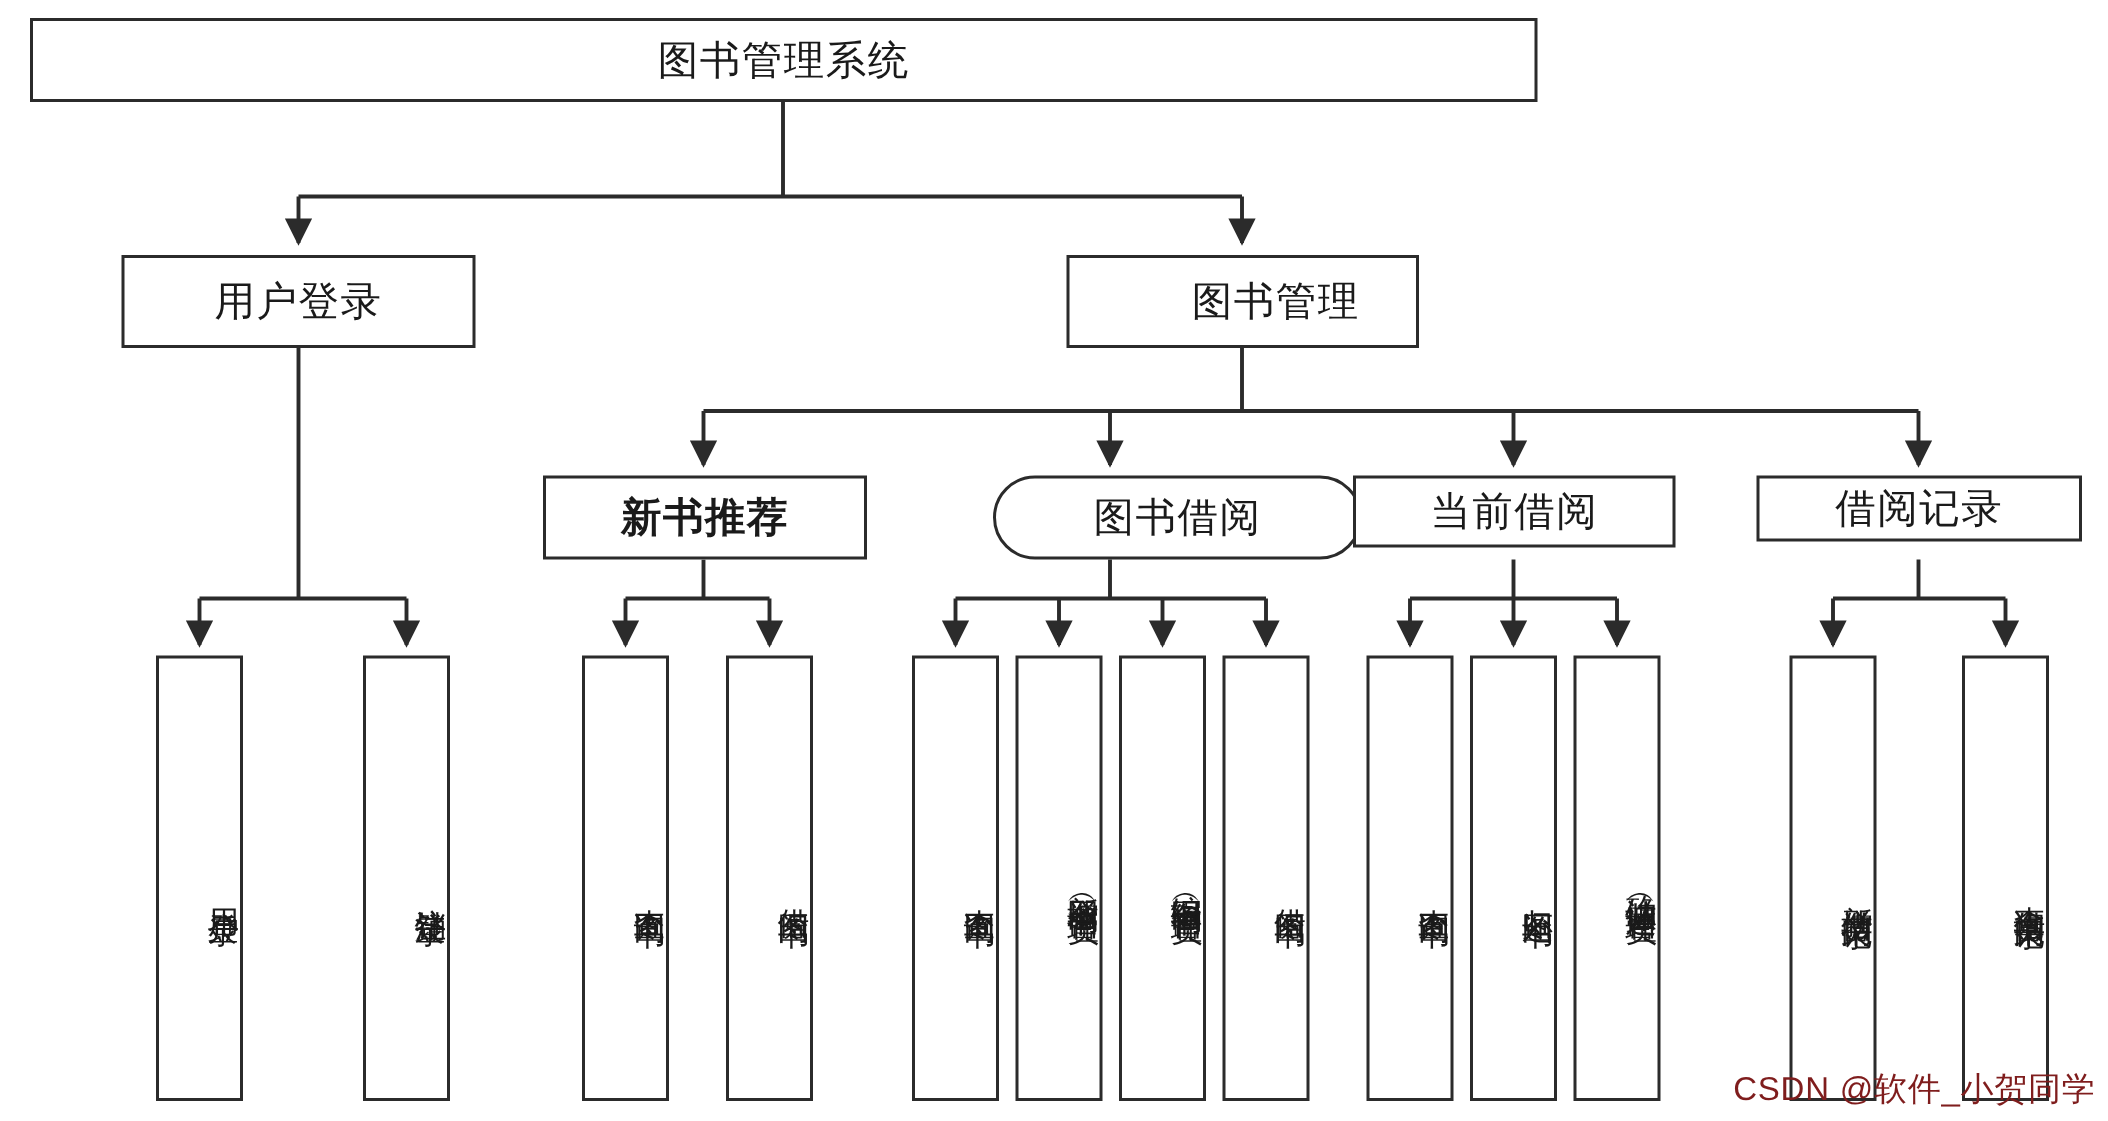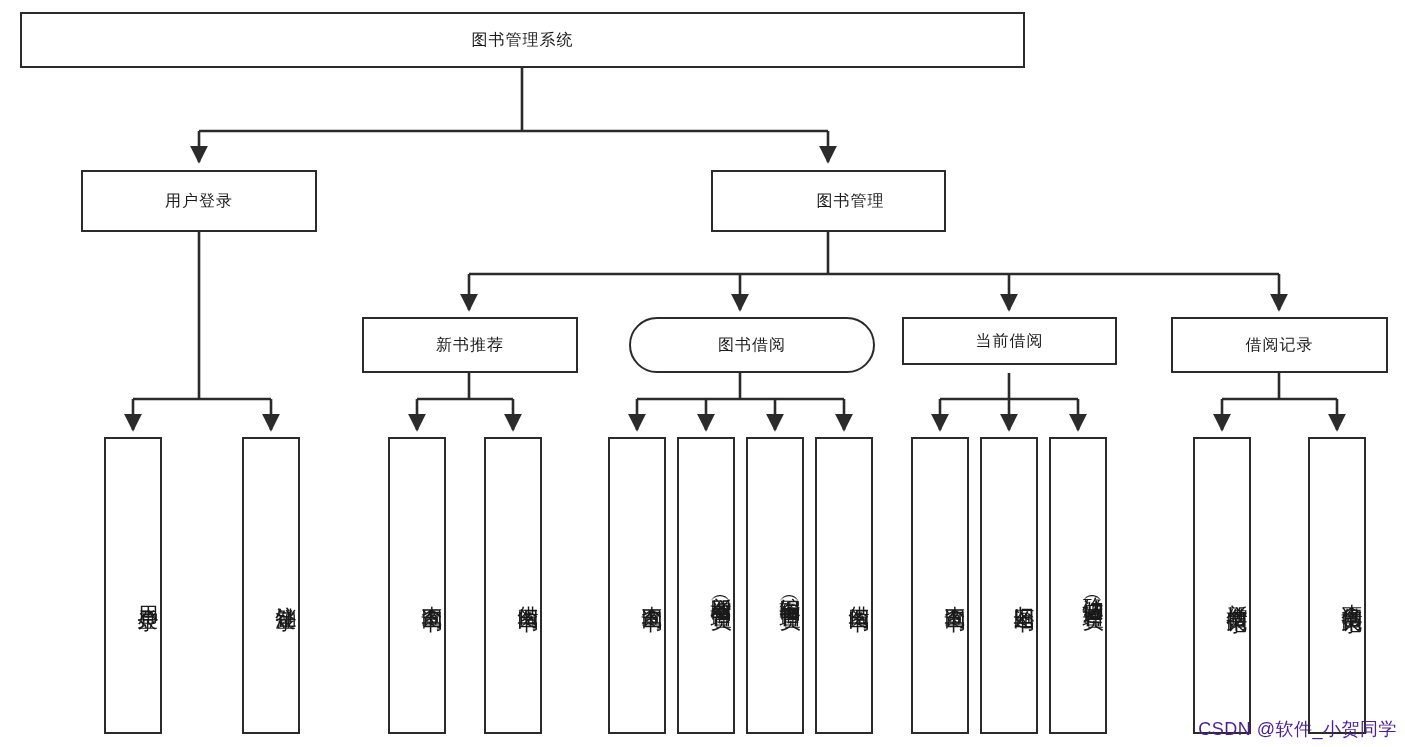--- a/index.html
+++ b/index.html
@@ -30,21 +30,21 @@
     box-sizing: border-box;
     border: 2px solid #2b2b2b;
     background: #ffffff;
     color: #1a1a1a;
     display: flex;
     align-items: center;
     justify-content: center;
     overflow: hidden;
   }
   .node.h {
-    font-size: 16px;
+    font-size: 27px;
     letter-spacing: 1px;
     line-height: 1.2;
     white-space: nowrap;
   }
   .node.v {
     font-size: 21px;
     line-height: 1.18;
     letter-spacing: 2px;
     writing-mode: vertical-rl;
     text-orientation: upright;
@@ -58,22 +58,22 @@
   }
   .node.v .vtext {
     writing-mode: vertical-rl;
     text-orientation: upright;
     display: block;
   }
   #watermark {
     position: absolute;
     right: 8px;
     bottom: 6px;
-    font-size: 18px;
-    color: #4c1d95;
+    font-size: 22px;
+    color: #7f1d1d;
     letter-spacing: 0.5px;
     white-space: nowrap;
   }
 </style>
 </head>
 <body>
 
 <div id="canvas">
 
   <svg id="wires" viewBox="0 0 1405 747" xmlns="http://www.w3.org/2000/svg">
@@ -130,30 +130,30 @@
     <span>图书管理系统</span>
   </div>
 
   <div class="node h" style="left:81px; top:170px; width:236px; height:62px;">
     <span>用户登录</span>
   </div>
   <div class="node h" style="left:711px; top:170px; width:235px; height:62px;padding-left:44px;">
     <span>图书管理</span>
   </div>
 
-  <div class="node h" style="left:362px; top:317px; width:216px; height:56px;">
+  <div class="node h" style="left:362px; top:317px; width:216px; height:56px;font-weight:bold;">
     <span>新书推荐</span>
   </div>
-  <div class="node h" style="left:629px; top:317px; width:246px; height:56px;border-radius:28px;">
+  <div class="node h" style="left:662px; top:317px; width:246px; height:56px;border-radius:28px;">
     <span>图书借阅</span>
   </div>
   <div class="node h" style="left:902px; top:317px; width:215px; height:48px;">
     <span>当前借阅</span>
   </div>
-  <div class="node h" style="left:1171px; top:317px; width:217px; height:56px;">
+  <div class="node h" style="left:1171px; top:317px; width:217px; height:44px;">
     <span>借阅记录</span>
   </div>
 
   <div class="node v" style="left:104px; top:437px; width:58px; height:297px;">
     <span class="vtext">用户登录</span>
   </div>
   <div class="node v" style="left:242px; top:437px; width:58px; height:297px;">
     <span class="vtext">注销登录</span>
   </div>
 

